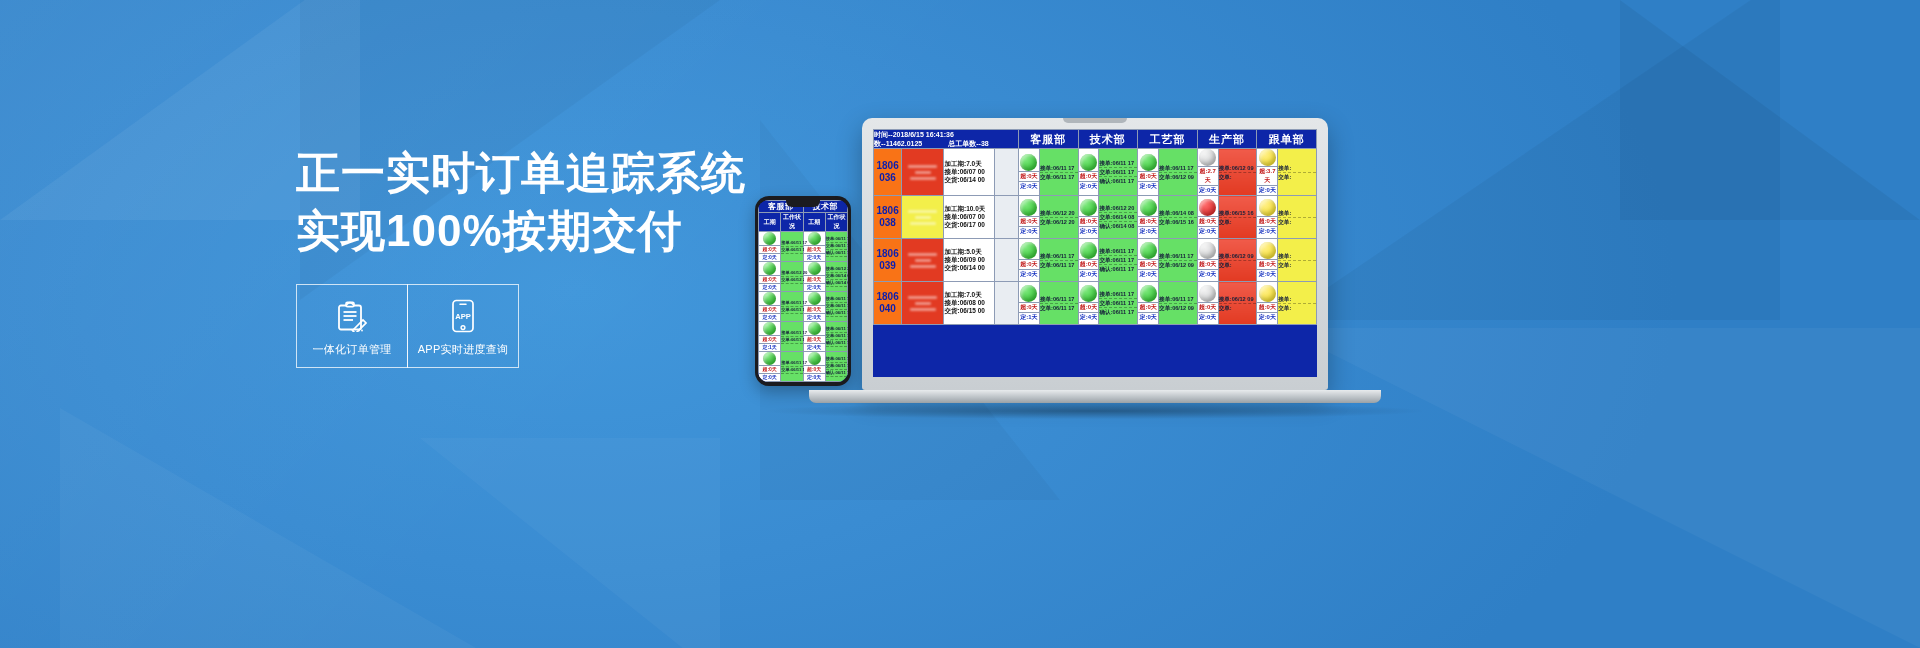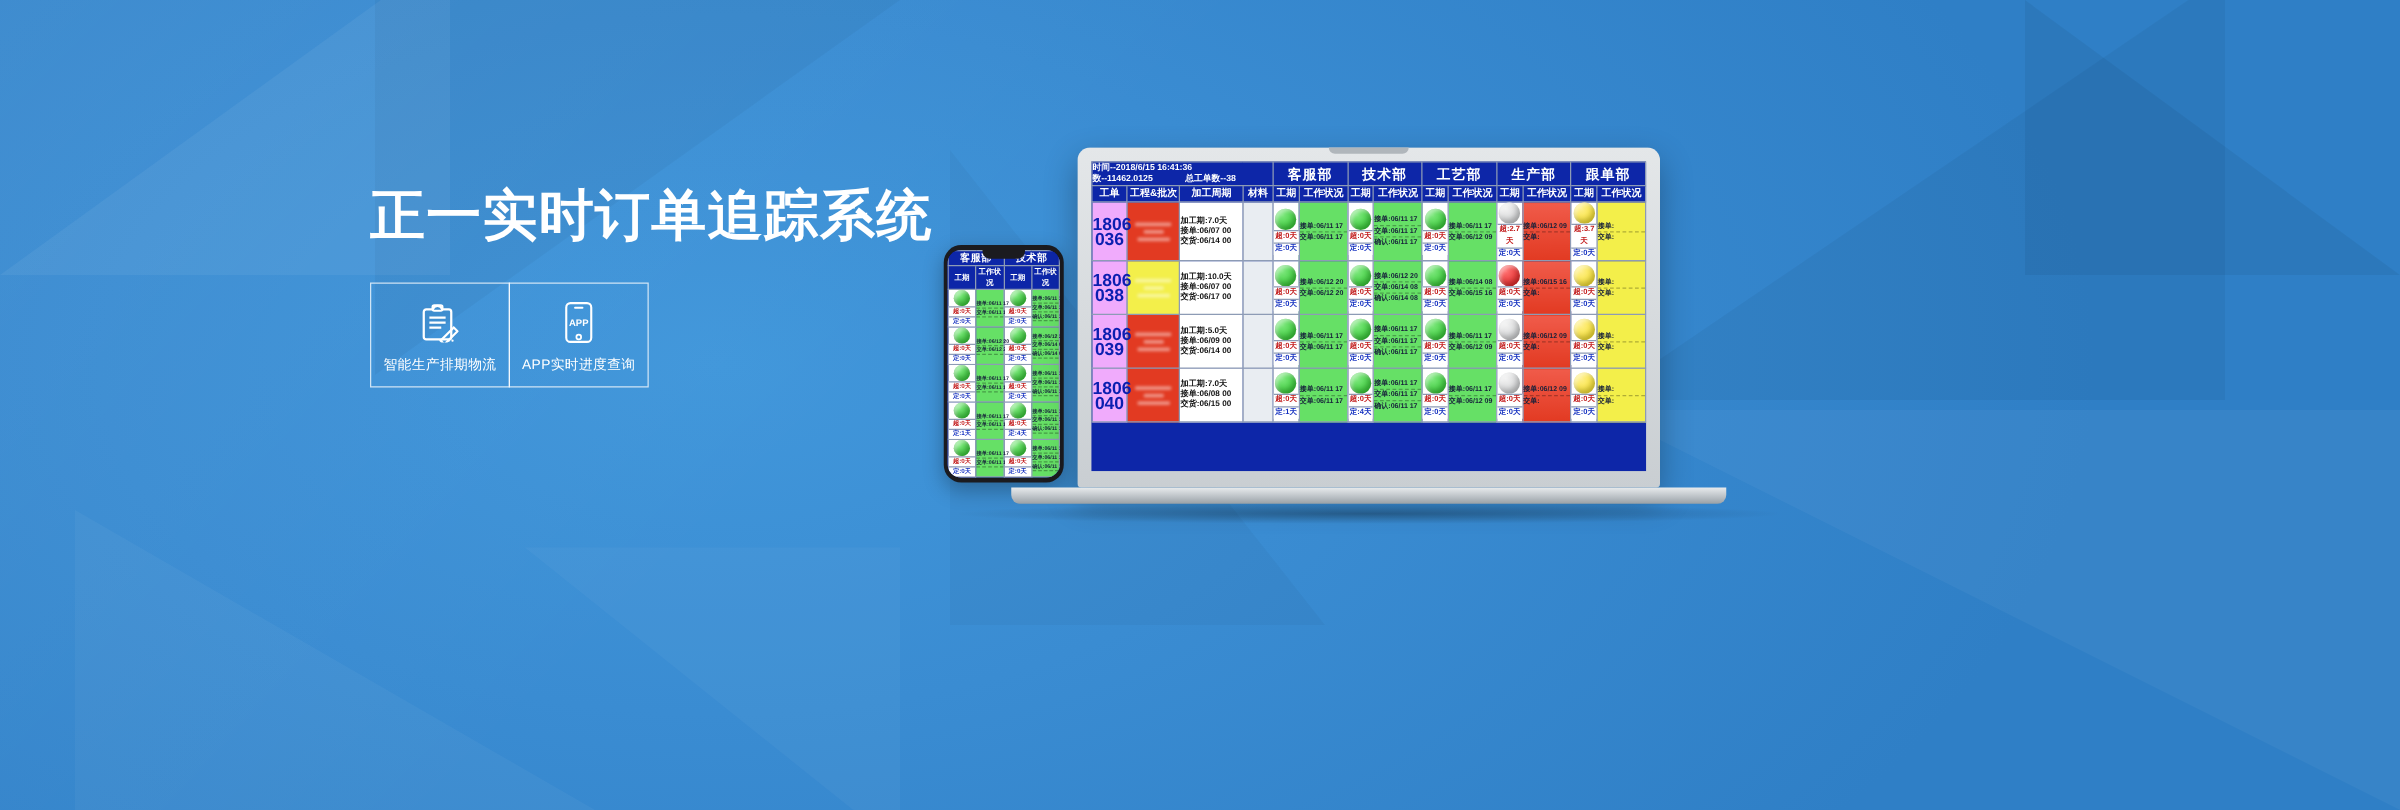--- a/index.html
+++ b/index.html
@@ -94,21 +94,21 @@
   .meta-line .sp { display:inline-block; width:26px; }
   .dept-head {
     background:#0d26a8; color:#fff; font-weight:bold; font-size:11px;
     text-align:center; letter-spacing:1px; border:1px solid #4a5fc4;
   }
   .col-head {
     background:#0d26a8; color:#fff; font-weight:bold; font-size:8px;
     text-align:center; border:1px solid #4a5fc4; line-height:12px;
   }
 
-  .wo-cell { background:#f0abfc; color:#0b1fb0; font-weight:bold; font-size:14px;
+  .wo-cell { background:#f97316; color:#0b1fb0; font-weight:bold; font-size:10px;
              text-align:center; line-height:12px; }
   .proj-cell { height:100%; }
   .proj-inner { width:100%; height:100%; display:flex; flex-direction:column;
                 align-items:center; justify-content:center; gap:3px; }
   .blur-bar { height:3px; border-radius:1px; background:rgba(255,255,255,.45);
               filter:blur(1.1px); }
   .cycle-cell { background:#fff; padding:2px 2px; }
   .cycle-line { font-size:6.5px; color:#111; font-weight:bold; line-height:8px; white-space:nowrap; }
   .mat-cell { background:#e9edf2; }
 
@@ -157,38 +157,39 @@
   <div class="poly p3"></div>
   <div class="poly p4"></div>
   <div class="poly p5"></div>
   <div class="poly p6"></div>
   <div class="poly p7"></div>
   <div class="poly p8"></div>
 </div>
 
 <div id="copy-block">
   <div class="headline">正一实时订单追踪系统</div>
+  <div class="headline">实现100%按期交付</div>
 
   <div id="feature-row">
 
 
     <div class="feature-box">
       <div class="feature-icon">
         <svg width="30" height="32" viewBox="0 0 30 32">
           <path d="M4 5.5h5.2a4 4 0 0 1 7.6 0H22a2 2 0 0 1 2 2v20a2 2 0 0 1-2 2H4a2 2 0 0 1-2-2v-20a2 2 0 0 1 2-2z" fill="none" stroke="#fff" stroke-width="1.8"></path>
           <rect x="9" y="2.2" width="8" height="4.4" rx="1.4" fill="none" stroke="#fff" stroke-width="1.6"></rect>
           <line x1="6.5" y1="12" x2="19.5" y2="12" stroke="#fff" stroke-width="1.8"></line>
           <line x1="6.5" y1="16" x2="19.5" y2="16" stroke="#fff" stroke-width="1.8"></line>
           <line x1="6.5" y1="20" x2="16" y2="20" stroke="#fff" stroke-width="1.8"></line>
           <path d="M15.5 30.5 L26 20 l3 3 L18.5 33.5 z" fill="none" stroke="#fff" stroke-width="1.7"></path>
           <circle cx="22" cy="30.5" r="0.9" fill="#fff"></circle>
             <circle cx="25" cy="30.5" r="0.9" fill="#fff"></circle>
         </svg>
       </div>
-      <div class="feature-label">智能生产排期物流</div>
+      <div class="feature-label">一体化订单管理</div>
     </div>
 
     <div class="feature-box">
       <div class="feature-icon">
         <svg width="24" height="34" viewBox="0 0 24 34">
           <rect x="2" y="1.5" width="20" height="31" rx="3.4" fill="none" stroke="#fff" stroke-width="1.7"></rect>
           <line x1="9" y1="5.2" x2="15" y2="5.2" stroke="#fff" stroke-width="1.5" stroke-linecap="round"></line>
           <circle cx="12" cy="28.6" r="1.9" fill="none" stroke="#fff" stroke-width="1.4"></circle>
           <text x="12" y="19.5" text-anchor="middle" fill="#fff" font-family="Liberation Sans, sans-serif" font-size="7.6" font-weight="bold">APP</text>
         </svg>
@@ -402,36 +403,20 @@
                 <div class="meta-line">
                   <span>数--11462.0125</span><span class="sp"></span><span>总工单数--38</span>
                 </div>
               </td>
               <td class="dept-head" colspan="2">客服部</td>
               <td class="dept-head" colspan="2">技术部</td>
               <td class="dept-head" colspan="2">工艺部</td>
               <td class="dept-head" colspan="2">生产部</td>
               <td class="dept-head" colspan="2">跟单部</td>
             </tr>
-            <tr>
-              <td class="col-head">工单</td>
-              <td class="col-head">工程&amp;批次</td>
-              <td class="col-head">加工周期</td>
-              <td class="col-head">材料</td>
-              <td class="col-head">工期</td>
-              <td class="col-head">工作状况</td>
-              <td class="col-head">工期</td>
-              <td class="col-head">工作状况</td>
-              <td class="col-head">工期</td>
-              <td class="col-head">工作状况</td>
-              <td class="col-head">工期</td>
-              <td class="col-head">工作状况</td>
-              <td class="col-head">工期</td>
-              <td class="col-head">工作状况</td>
-            </tr>
           </thead>
           <tbody id="laptop-body">
               <tr style="height: 43px;">
                 <td class="wo-cell">
                   <div>1806</div>
                   <div>036</div>
                 </td>
                 <td class="proj-cell" style="background: rgb(226, 58, 34);">
                   <div class="proj-inner">
                     <div class="blur-bar" style="width:70%"></div>

